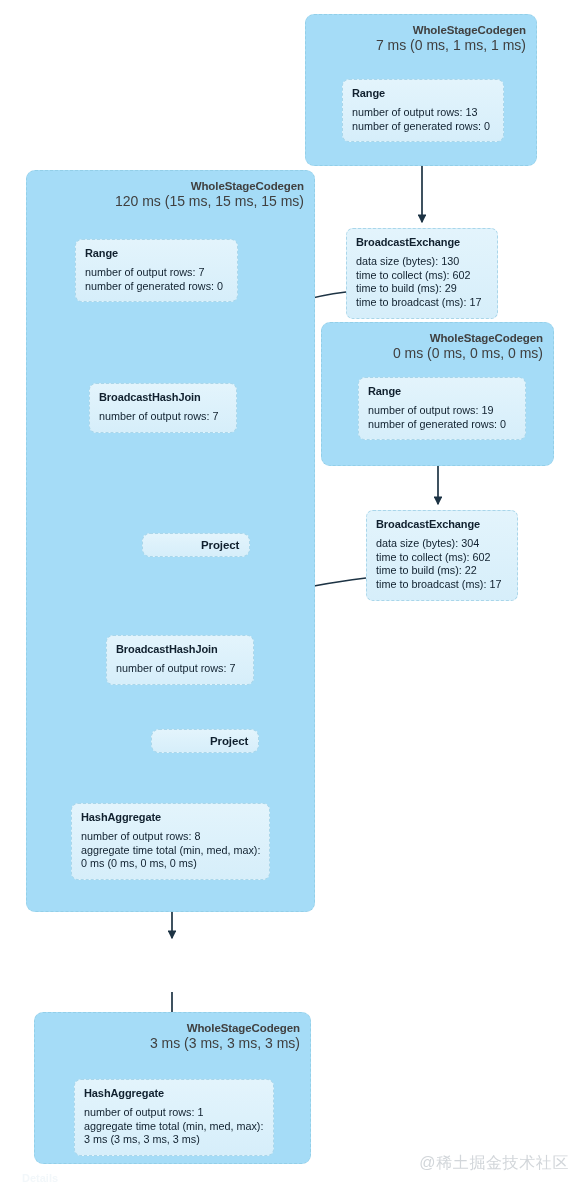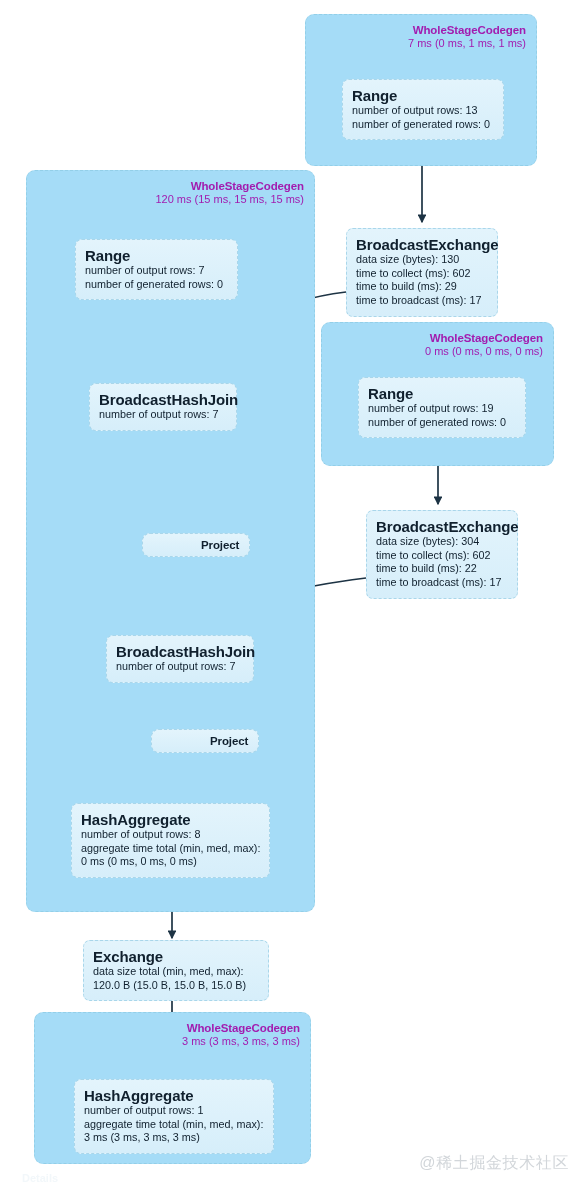--- a/index.html
+++ b/index.html
@@ -34,55 +34,56 @@
     background: #a5dcf7;
     border: 1px dashed #93cfe8;
     border-radius: 9px;
   }
   .cluster-title {
     position: absolute;
     right: 10px;
     top: 8px;
     text-align: right;
     line-height: 1.22;
-    color: #a21caf;
+    color: #404040;
     white-space: nowrap;
   }
   .cluster-title .c-name {
     display: block;
     font-size: 11.5px;
     font-weight: bold;
     letter-spacing: -0.1px;
   }
   .cluster-title .c-metric {
     display: block;
-    font-size: 11px;
+    font-size: 14px;
     font-weight: normal;
   }
 
   
   .node {
     position: absolute;
     box-sizing: border-box;
     background: #ddf1fb;
     background: linear-gradient(180deg, #e3f4fc 0%, #d6eefa 100%);
     border: 1px dashed #a9d6ea;
     border-radius: 7px;
     padding: 7px 9px 8px 9px;
   }
   .node-title {
     display: block;
-    font-size: 15px;
+    font-size: 11px;
     font-weight: bold;
     color: #10202e;
     letter-spacing: -0.1px;
     white-space: nowrap;
   }
   .node-metrics {
     display: block;
+    margin-top: 7px;
     font-size: 10.8px;
     line-height: 1.27;
     color: #10202e;
     white-space: pre;
   }
   .node.compact {
     padding: 5px 10px;
     border-radius: 8px;
   }
   .node.compact .node-title {
@@ -218,25 +219,20 @@
   </div>
 
   <div class="node" style="left:366px; top:510px; width:152px;">
     <span class="node-title">BroadcastExchange</span>
     <span class="node-metrics">data size (bytes): 304
 time to collect (ms): 602
 time to build (ms): 22
 time to broadcast (ms): 17</span>
   </div>
 
-  <div class="node" style="left:83px; top:940px; width:186px;">
-    <span class="node-title">Exchange</span>
-    <span class="node-metrics">data size total (min, med, max):
-120.0 B (15.0 B, 15.0 B, 15.0 B)</span>
-  </div>
 
   <div class="cluster" style="left:34px; top:1012px; width:277px; height:152px;">
     <div class="cluster-title">
       <span class="c-name">WholeStageCodegen</span>
       <span class="c-metric">3 ms (3 ms, 3 ms, 3 ms)</span>
     </div>
     <div class="node" style="left:39px; top:66px; width:200px;">
       <span class="node-title">HashAggregate</span>
       <span class="node-metrics">number of output rows: 1
 aggregate time total (min, med, max):

